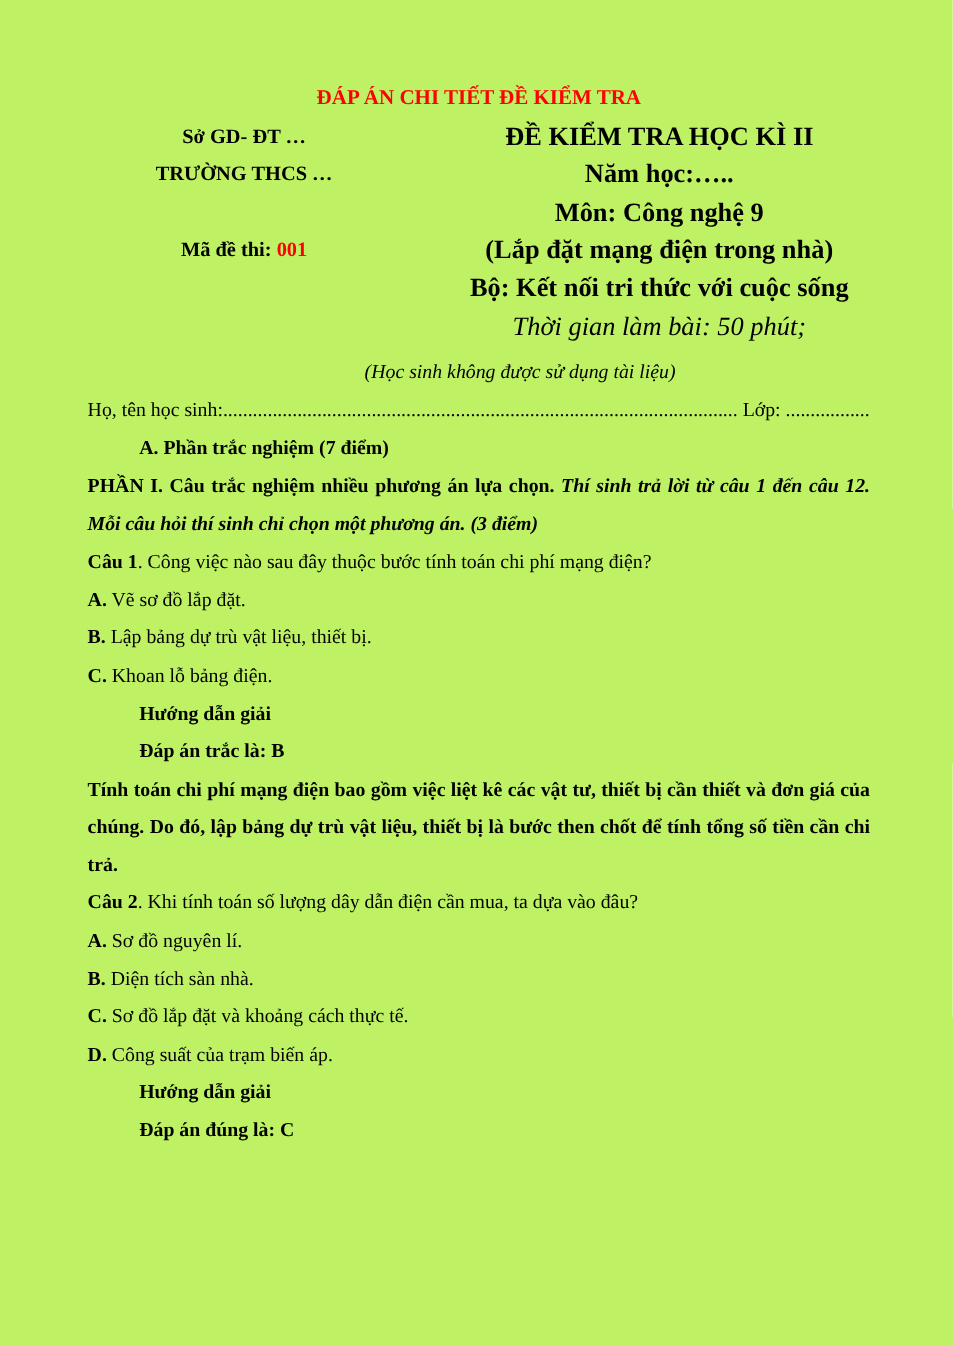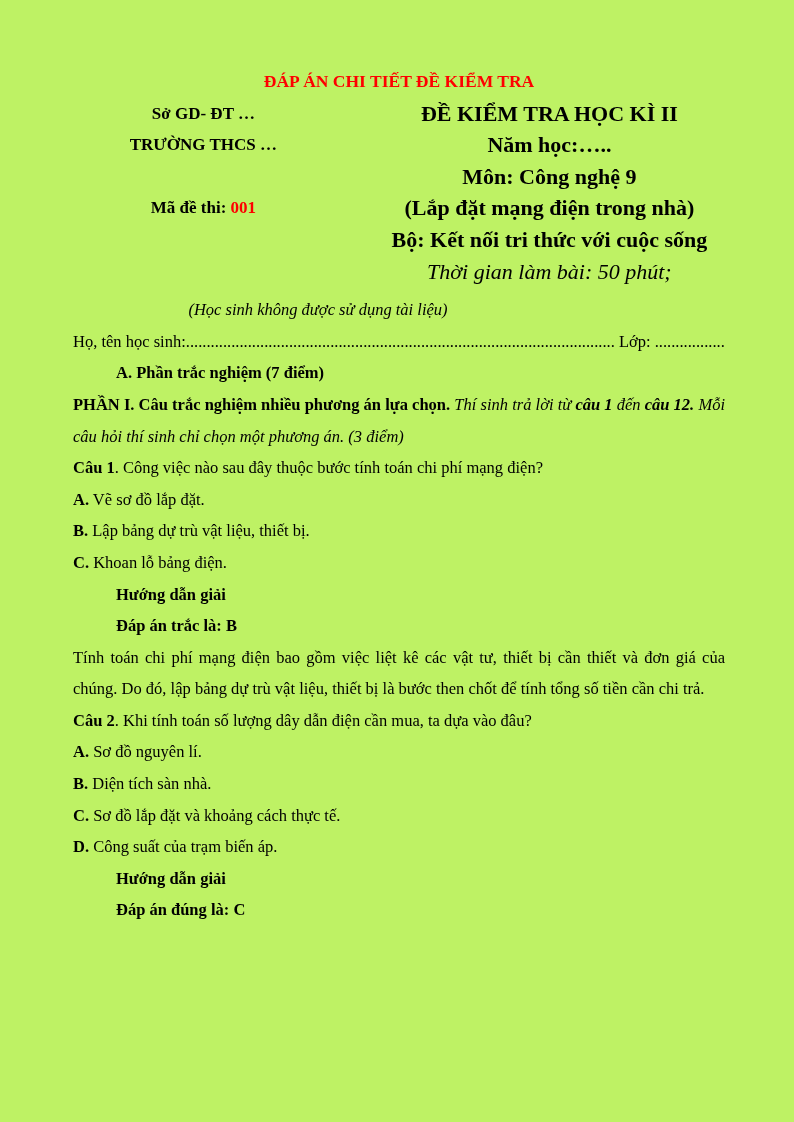--- a/index.html
+++ b/index.html
@@ -16,21 +16,21 @@
     background: #bef264;
     color: #000000;
     font-family: "Liberation Serif", "DejaVu Serif", serif;
     font-size: 16.5px;
     line-height: 31.6px;
     overflow: hidden;
   }
   p { margin: 0; }
   .bold   { font-weight: bold; margin-left: 43px; }
   .red    { color: #fe0000; }
-  .justify{ text-align: justify; }
+  .justify{ text-align: justify; font-weight: bold; }
 
   .doc-title {
     text-align: center;
     font-weight: bold;
     color: #fe0000;
     font-size: 17.5px;
   }
   .exam-header { display: flex; gap: 40px; }
   .header-left {
     width: 40%;
@@ -44,21 +44,21 @@
     font-weight: bold;
     font-size: 22px;
   }
   .normal-italic {
     font-weight: normal;
     font-style: italic;
   }
   .note-line {
     margin-top: 7px;
     margin-right: 162px;
-    text-align: center;
+    text-align: right;
     font-style: italic;
   }
   .student-line {
     white-space: nowrap;
     overflow: hidden;
   }
 </style>
 </head>
 <body>
 

